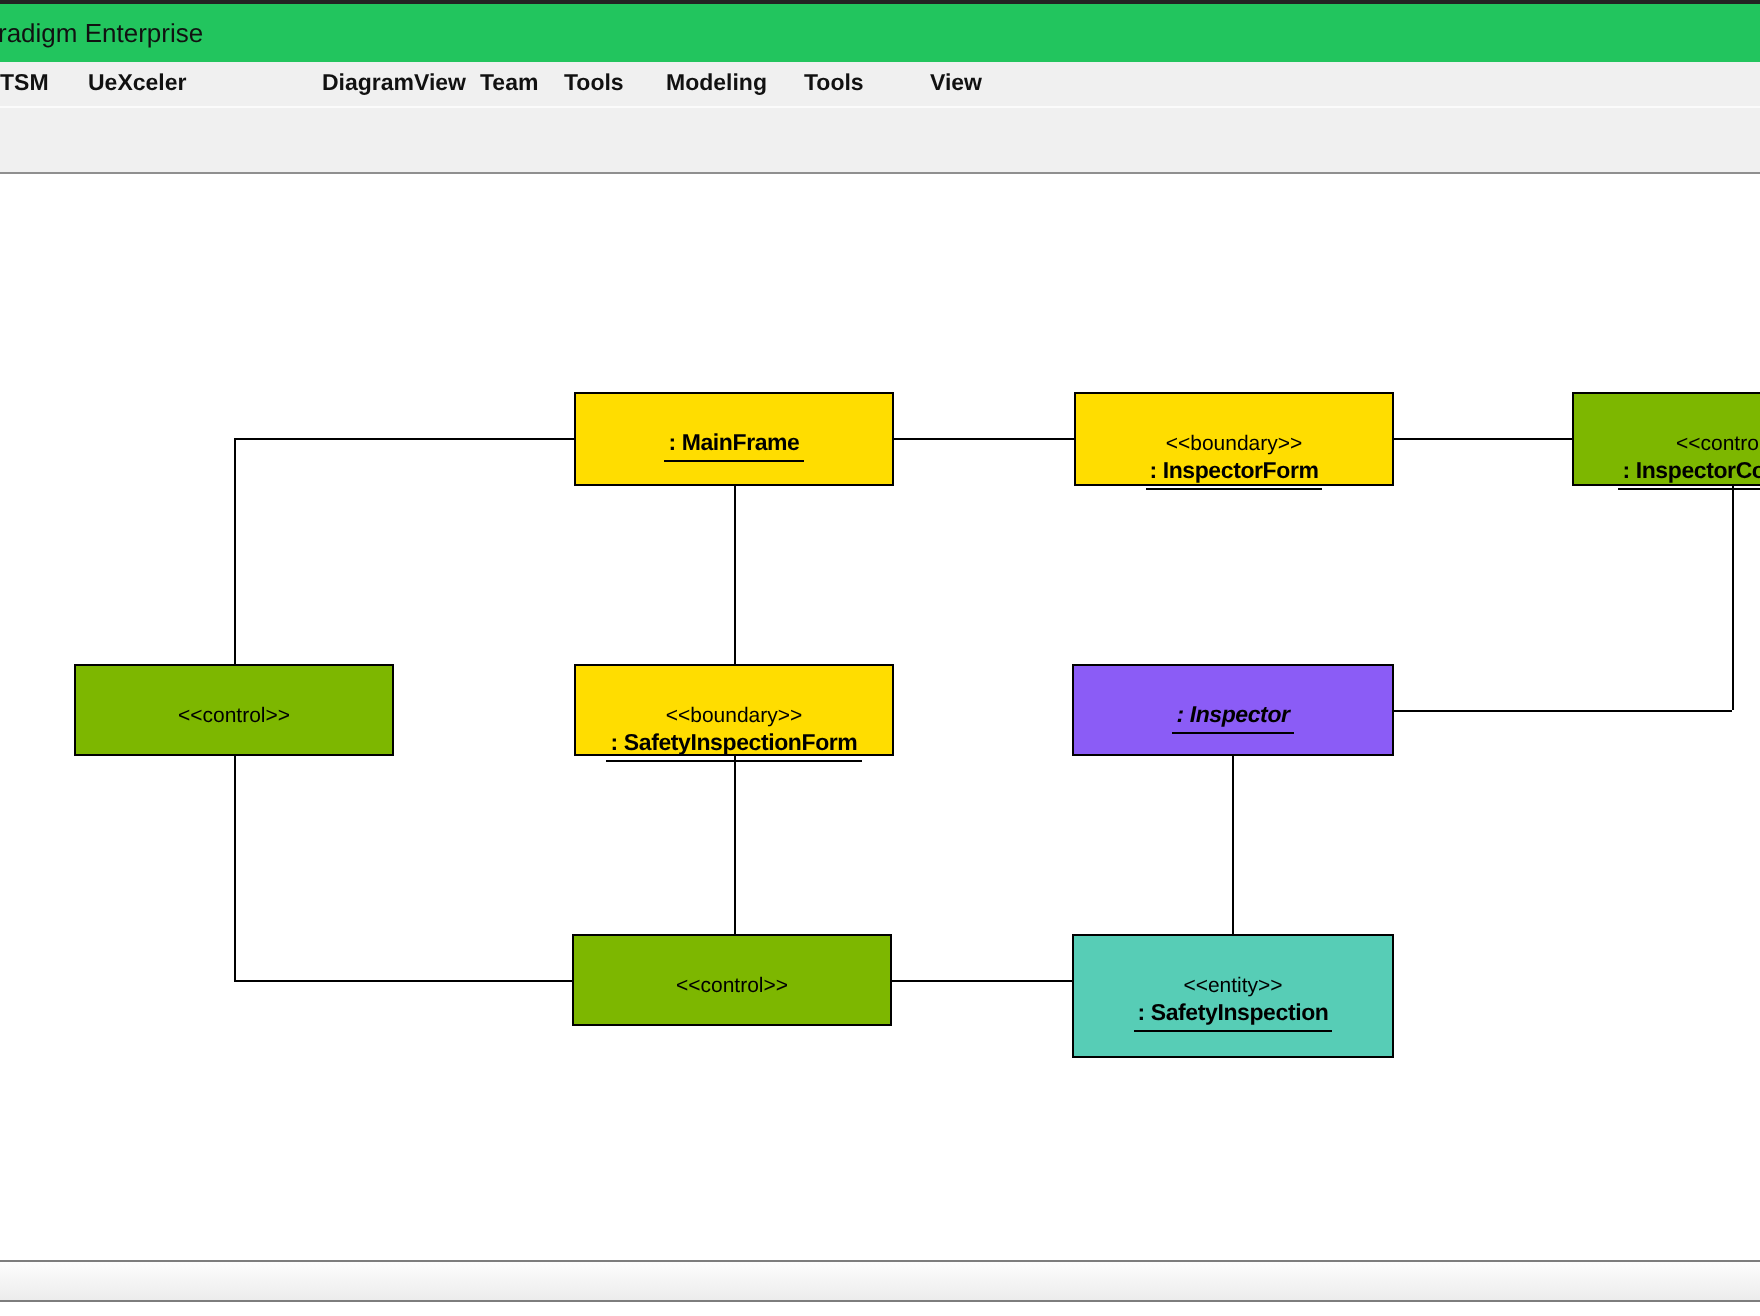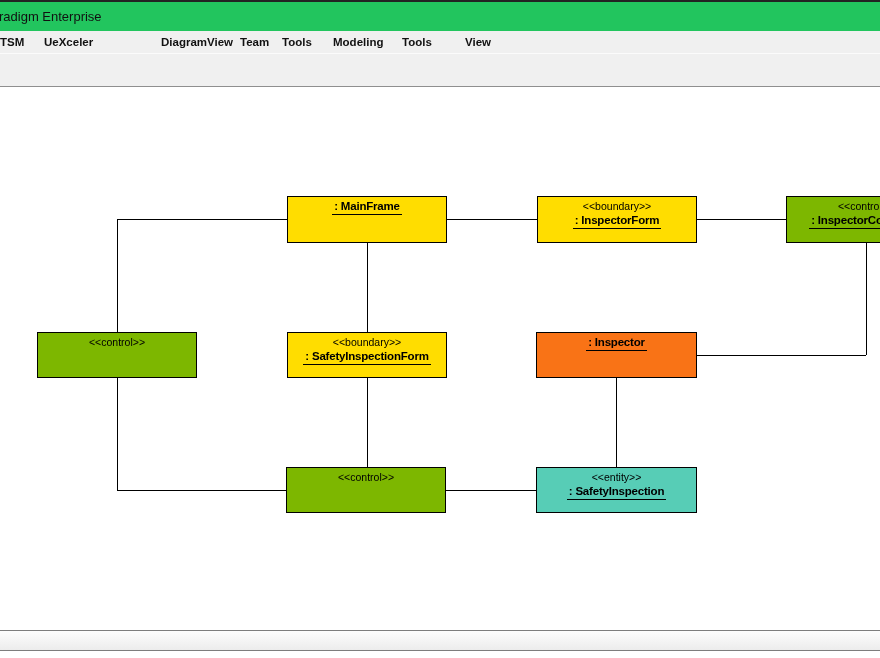--- a/index.html
+++ b/index.html
@@ -16,33 +16,33 @@
   .m5{left:282px;} .m6{left:333px;} .m7{left:402px;} .m8{left:465px;}
   .toolbar{position:absolute;left:0;top:53px;width:880px;height:34px;background:#f0f0f0;
     border-top:1px solid #fbfbfb;border-bottom:1px solid #8f8f8f;box-sizing:border-box;}
   .canvas{position:absolute;left:0;top:87px;width:880px;height:543px;background:#ffffff;}
   .statusbar{position:absolute;left:0;top:630px;width:880px;height:21px;
     background:linear-gradient(#fdfdfd,#ececec);
     border-top:1px solid #7d7d7d;border-bottom:1px solid #7d7d7d;box-sizing:border-box;}
   .bottomstrip{position:absolute;left:0;top:651px;width:880px;height:7px;background:#ffffff;}
 
   .node{position:absolute;box-sizing:border-box;border:1.5px solid #000;
-    text-align:center;padding-top:2px;cursor:default;}
+    text-align:center;padding-top:18px;cursor:default;}
   .stereo{display:block;font-size:10.5px;line-height:14px;color:#000;white-space:nowrap;}
   .nm{display:block;line-height:15px;font-size:11.5px;font-weight:700;color:#000;white-space:nowrap;}
   .nm-inner{display:inline-block;border-bottom:1px solid #000;padding:0 2px;letter-spacing:-0.2px;}
 
   .n-mainframe{left:287px;top:196px;width:160px;height:47px;}
   .n-inspectorform{left:537px;top:196px;width:160px;height:47px;}
   .n-inspectorcontroller{left:786px;top:196px;width:160px;height:47px;}
   .n-printer{left:37px;top:332px;width:160px;height:46px;}
   .n-form{left:287px;top:332px;width:160px;height:46px;}
   .n-inspector{left:536px;top:332px;width:161px;height:46px;}
   .n-controller{left:286px;top:467px;width:160px;height:46px;}
-  .n-safetyinspection{left:536px;top:467px;width:161px;height:46px;}
+  .n-safetyinspection{left:536px;top:467px;width:161px;height:62px;}
 
   .edge{position:absolute;background:#000;}
   .eh{height:1px;} .ev{width:1px;}
   .e1{left:447px;top:219px;width:90px;}
   .e2{left:697px;top:219px;width:89px;}
   .e3a{left:117px;top:219px;width:170px;}
   .e3b{left:117px;top:219px;height:113px;}
   .e4{left:367px;top:243px;height:89px;}
   .e5{left:367px;top:378px;height:89px;}
   .e6a{left:117px;top:378px;height:112px;}
@@ -107,21 +107,21 @@
 
 <div class="node n-printer" style="background-color: rgb(125, 183, 0);">
   <span class="stereo">&lt;&lt;control&gt;&gt;</span>
 </div>
 
 <div class="node n-form" style="background-color: rgb(255, 221, 0);">
   <span class="stereo">&lt;&lt;boundary&gt;&gt;</span>
   <span class="nm"><span class="nm-inner">: SafetyInspectionForm</span></span>
 </div>
 
-<div class="node n-inspector" style="background-color: #f97316;">
+<div class="node n-inspector" style="background-color: #8b5cf6; font-style: italic;">
   <span class="stereo"></span>
   <span class="nm"><span class="nm-inner">: Inspector</span></span>
 </div>
 
 <div class="node n-controller" style="background-color: rgb(125, 183, 0);">
   <span class="stereo">&lt;&lt;control&gt;&gt;</span>
 </div>
 
 <div class="node n-safetyinspection" style="background-color: rgb(87, 205, 182);">
   <span class="stereo">&lt;&lt;entity&gt;&gt;</span>

